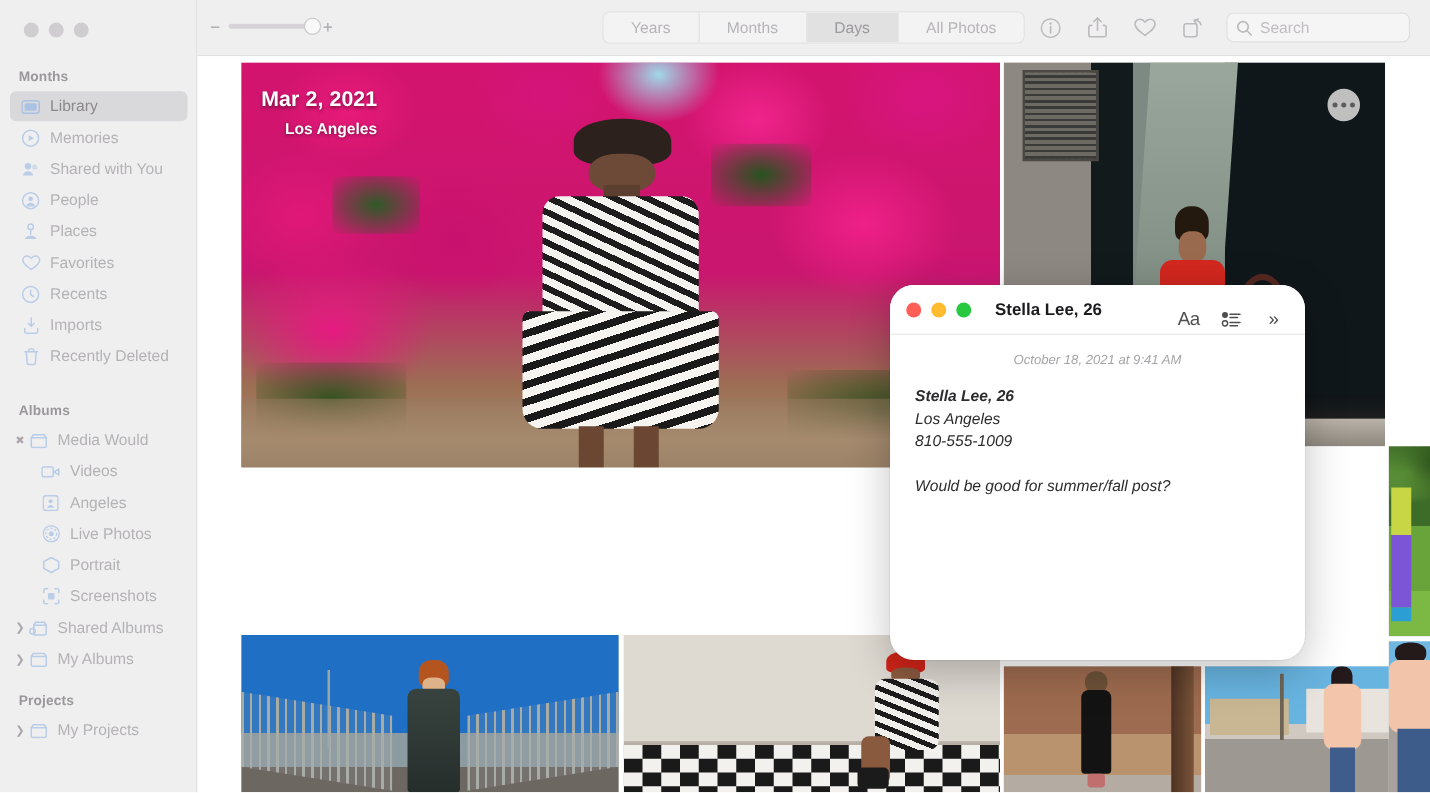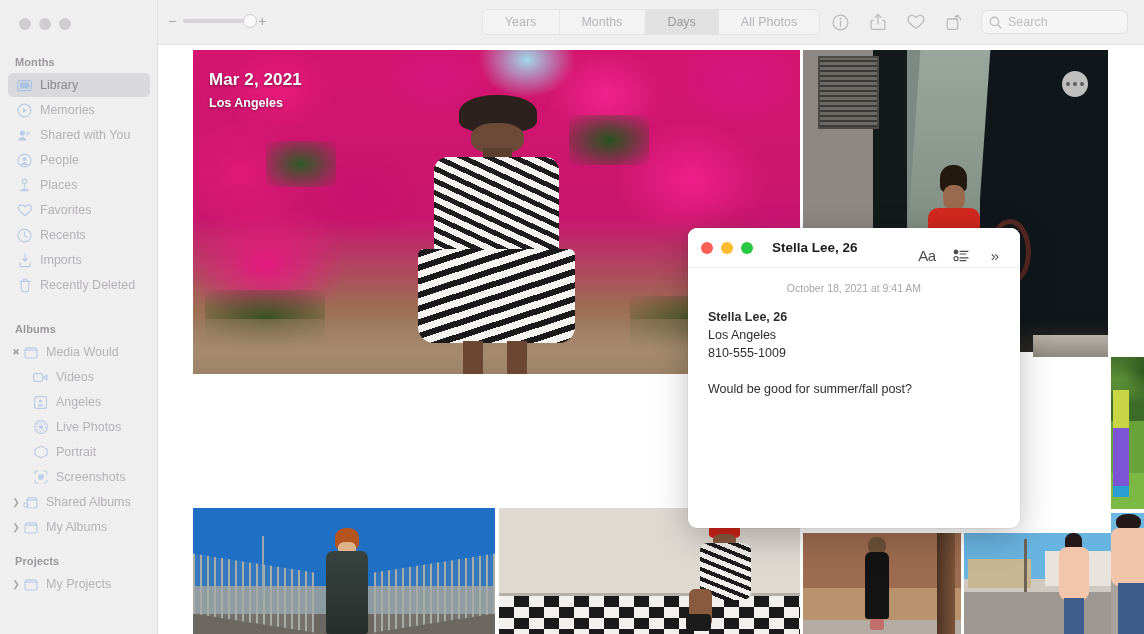--- a/index.html
+++ b/index.html
@@ -130,24 +130,24 @@
     position: absolute; right: 20px; top: 21px;
     width: 26px; height: 26px; border-radius: 50%;
     background: rgba(215,215,215,.88);
     display: flex; align-items: center; justify-content: center;
     gap: 3px; z-index: 4;
   }
   .more-btn i { width: 4px; height: 4px; border-radius: 50%; background: #5c5c5c; display:block; }
 
   
   .note-win {
-    position: absolute; left: 688px; top: 228px;
+    position: absolute; left: 712px; top: 228px;
     width: 332px; height: 300px;
     background: #ffffff;
-    border-radius: 9px;
+    border-radius: 19px;
     box-shadow: 0 9px 34px rgba(0,0,0,.24), 0 0 0 0.5px rgba(0,0,0,.08);
     overflow: hidden; z-index: 50;
   }
   .note-title {
     position: relative; height: 40px;
     display: flex; align-items: center;
     border-bottom: 1px solid #ececec;
     background: #ffffff;
   }
   .note-tls { display: flex; gap: 8px; margin-left: 13px; }
@@ -163,21 +163,21 @@
     position: absolute; right: 10px; top: 0; height: 55px;
     display: flex; align-items: center; gap: 4px;
   }
   .n-btn {
     width: 30px; height: 26px;
     display: flex; align-items: center; justify-content: center;
     color: #5d5d5f;
   }
   .n-aa { font-size: 15px; color: #4e4e50; letter-spacing: -.3px; }
   .n-chev { font-size: 15px; color: #4e4e50; }
-  .note-body { padding: 14px 20px 0 20px; }
+  .note-body { padding: 14px 20px 0 20px; font-style: italic; }
   .note-ts {
     text-align: center; font-size: 10.5px; color: #a5a4a8;
     margin-bottom: 14px;
   }
   .note-line { font-size: 12.5px; color: #2d2d2f; line-height: 18px; }
   .note-line.b { font-weight: bold; }
   .note-gap { height: 18px; }
 </style>
 </head>
 <body>
@@ -438,21 +438,21 @@
               <path d="M8.6 8.6 12 12" stroke="currentColor" stroke-width="1.4" stroke-linecap="round"></path>
             </svg>
         </span>
         <span class="search-ph">Search</span>
       </div>
     </div>
   </div>
 
   <div class="grid-area">
 
-    <div class="ph" style="left:35px; top:5px; width:607px; height:324px;">
+    <div class="ph" style="left:35px; top:5px; width:607px; height:324px;text-align:right;">
       <div class="inner" style="background:
              radial-gradient(ellipse 90px 70px at 14% 12%, #e81a7a 0%, rgba(232,26,122,0) 62%),
              radial-gradient(ellipse 100px 78px at 40% 8%, #d4147a 0%, rgba(212,20,122,0) 60%),
              radial-gradient(ellipse 95px 75px at 68% 14%, #f0248c 0%, rgba(240,36,140,0) 62%),
              radial-gradient(ellipse 110px 85px at 90% 9%, #d81580 0%, rgba(216,21,128,0) 60%),
              radial-gradient(ellipse 110px 90px at 8% 38%, #e01878 0%, rgba(224,24,120,0) 62%),
              radial-gradient(ellipse 100px 82px at 28% 44%, #c9106e 0%, rgba(201,16,110,0) 60%),
              radial-gradient(ellipse 120px 95px at 82% 40%, #ef2089 0%, rgba(239,32,137,0) 62%),
              radial-gradient(ellipse 120px 100px at 96% 62%, #d1147a 0%, rgba(209,20,122,0) 60%),
              radial-gradient(ellipse 130px 100px at 12% 66%, #e51a80 0%, rgba(229,26,128,0) 62%),

